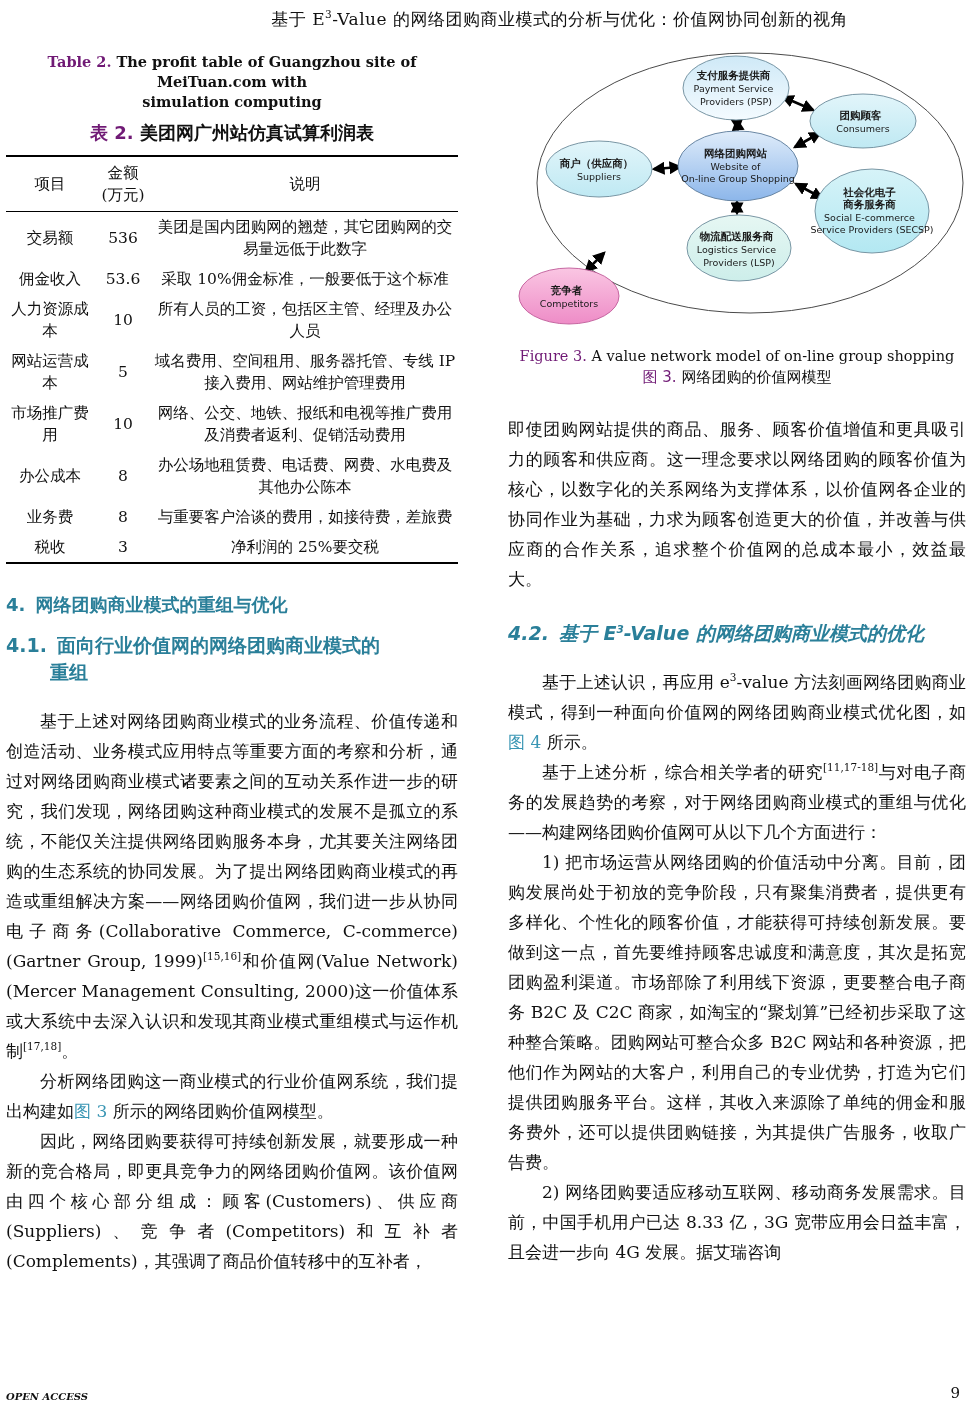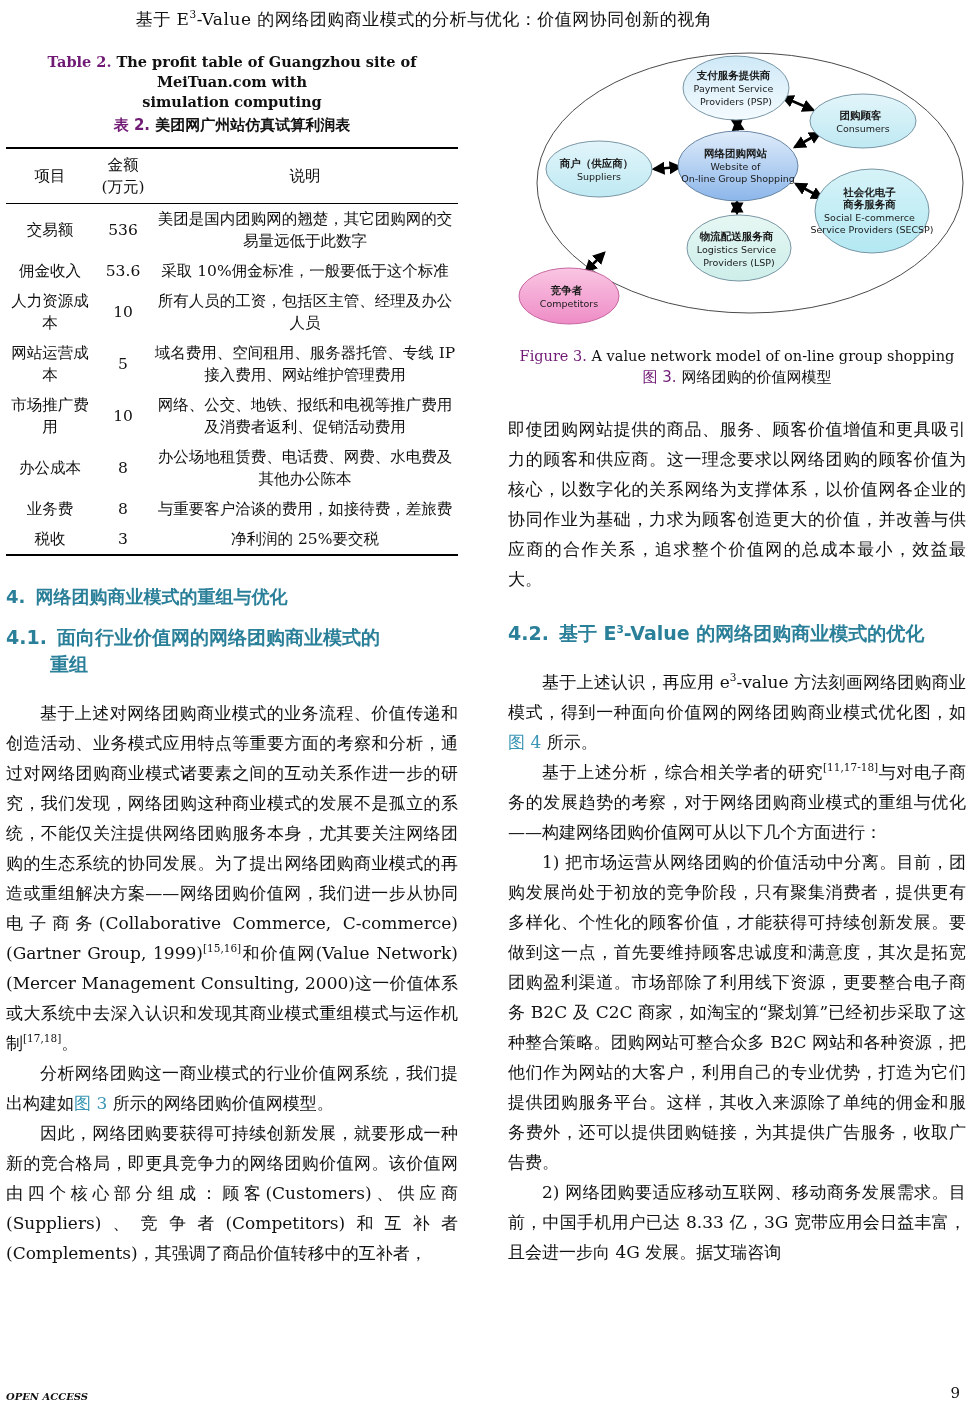--- a/index.html
+++ b/index.html
@@ -2,32 +2,32 @@
 <html><head>
 <meta charset="utf-8">
 <style>
   html,body{margin:0;padding:0;}
   body{
     width:970px;height:1414px;position:relative;background:#ffffff;
     font-family:"DejaVu Serif","Liberation Serif",serif;color:#111;
     overflow:hidden;
   }
   .page-title{
-    position:absolute;top:8px;left:0;width:848px;text-align:center;
+    position:absolute;top:8px;left:0;width:848px;text-align:right;
     font-size:17px;letter-spacing:.5px;
   }
   sup{font-size:10.5px;line-height:0;}
   .col-left{position:absolute;left:6px;top:52px;width:452px;}
   .col-right{position:absolute;left:508px;top:44px;width:458px;}
   .teal{color:#701a75;}
   .link{color:#3a96b4;text-decoration:none;cursor:pointer;}
 
   
   .tbl-caption{text-align:center;font-weight:bold;font-size:14.5px;line-height:20px;}
-  .tbl-caption .zh{font-family:"DejaVu Sans","Liberation Sans",sans-serif;font-size:15px;margin-top:3px;text-align:center;}
+  .tbl-caption .zh{font-family:"DejaVu Sans","Liberation Sans",sans-serif;font-size:18px;margin-top:11px;text-align:center;}
 
   
   table.profit{
     width:100%;border-collapse:collapse;margin-top:12px;
     font-size:15.5px;line-height:22px;
     border-top:2.2px solid #000;border-bottom:2.2px solid #000;
   }
   table.profit th{font-weight:normal;border-bottom:1.4px solid #000;padding:5px 2px;text-align:center;}
   table.profit td{padding:4px 2px;text-align:center;vertical-align:middle;}
 
@@ -269,21 +269,21 @@
       <span>A value network model of on-line group shopping</span>
     </div>
     <div class="zh">
       <span class="teal">图 3.</span>
       <span>网络团购的价值网模型</span>
     </div>
   </div>
 
   <p class="body">即使团购网站提供的商品、服务、顾客价值增值和更具吸引力的顾客和供应商。这一理念要求以网络团购的顾客价值为核心，以数字化的关系网络为支撑体系，以价值网各企业的协同作业为基础，力求为顾客创造更大的价值，并改善与供应商的合作关系，追求整个价值网的总成本最小，效益最大。</p>
 
-  <div class="h2sec" style="margin-top:26px;">
+  <div class="h2sec" style="margin-top:26px;font-style:italic;">
     <span class="hnum">4.2.</span><span>基于 E</span><sup>3</sup><span>-Value 的网络团购商业模式的优化</span>
   </div>
 
   <p class="body indent">
     <span>基于上述认识，再应用 e</span><sup>3</sup><span>-value 方法刻画网络团购商业模式，得到一种面向价值网的网络团购商业模式优化图，如</span><a class="link">图 4</a><span> 所示。</span>
   </p>
   <p class="body indent">
     <span>基于上述分析，综合相关学者的研究</span><sup>[11,17-18]</sup><span>与对电子商务的发展趋势的考察，对于网络团购商业模式的重组与优化——构建网络团购价值网可从以下几个方面进行：</span>
   </p>
   <p class="body indent">1) 把市场运营从网络团购的价值活动中分离。目前，团购发展尚处于初放的竞争阶段，只有聚集消费者，提供更有多样化、个性化的顾客价值，才能获得可持续创新发展。要做到这一点，首先要维持顾客忠诚度和满意度，其次是拓宽团购盈利渠道。市场部除了利用线下资源，更要整合电子商务 B2C 及 C2C 商家，如淘宝的“聚划算”已经初步采取了这种整合策略。团购网站可整合众多 B2C 网站和各种资源，把他们作为网站的大客户，利用自己的专业优势，打造为它们提供团购服务平台。这样，其收入来源除了单纯的佣金和服务费外，还可以提供团购链接，为其提供广告服务，收取广告费。</p>

